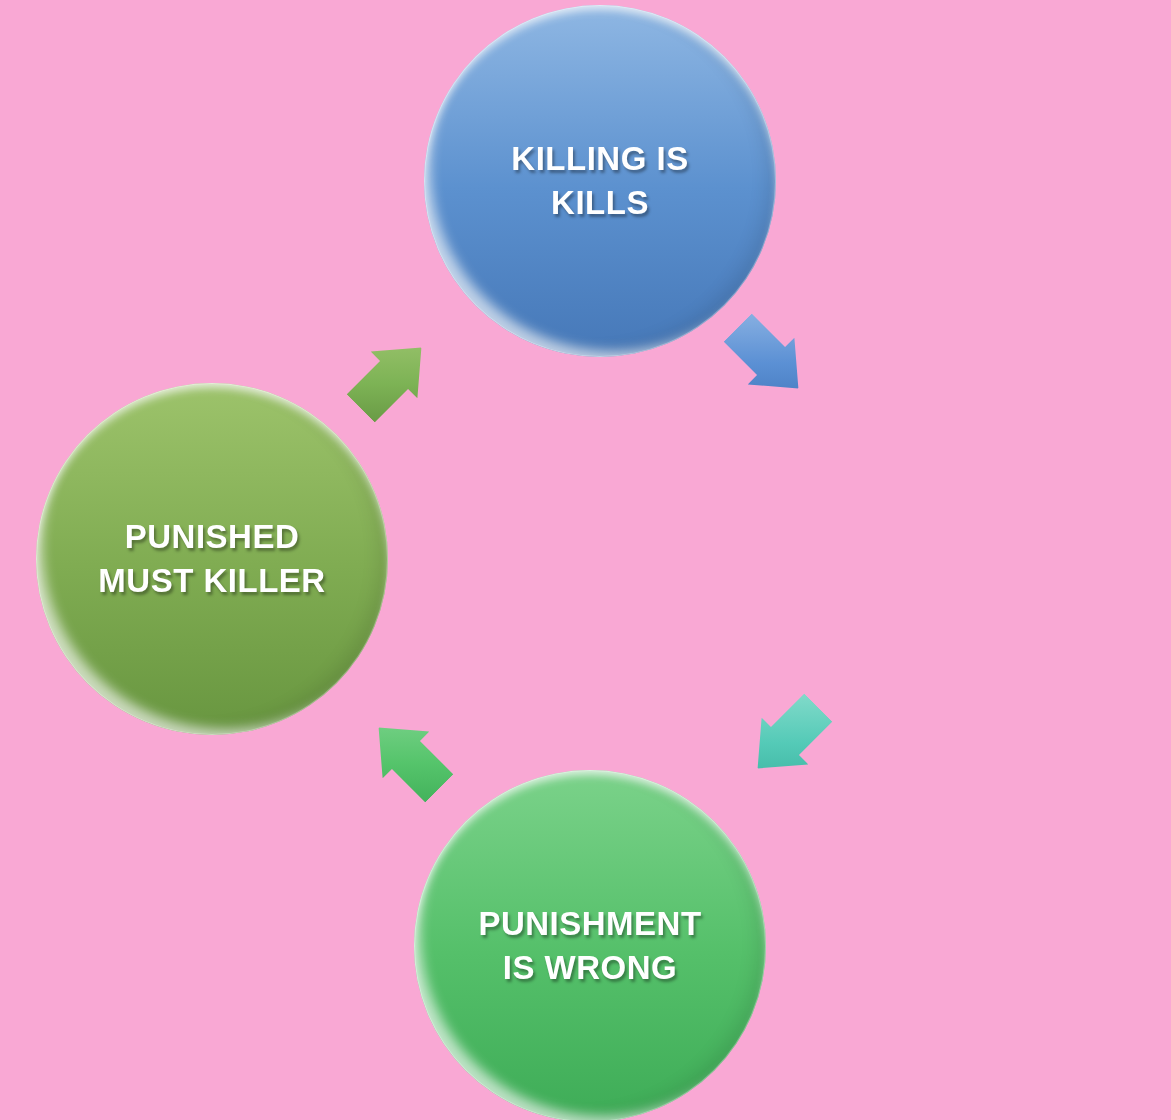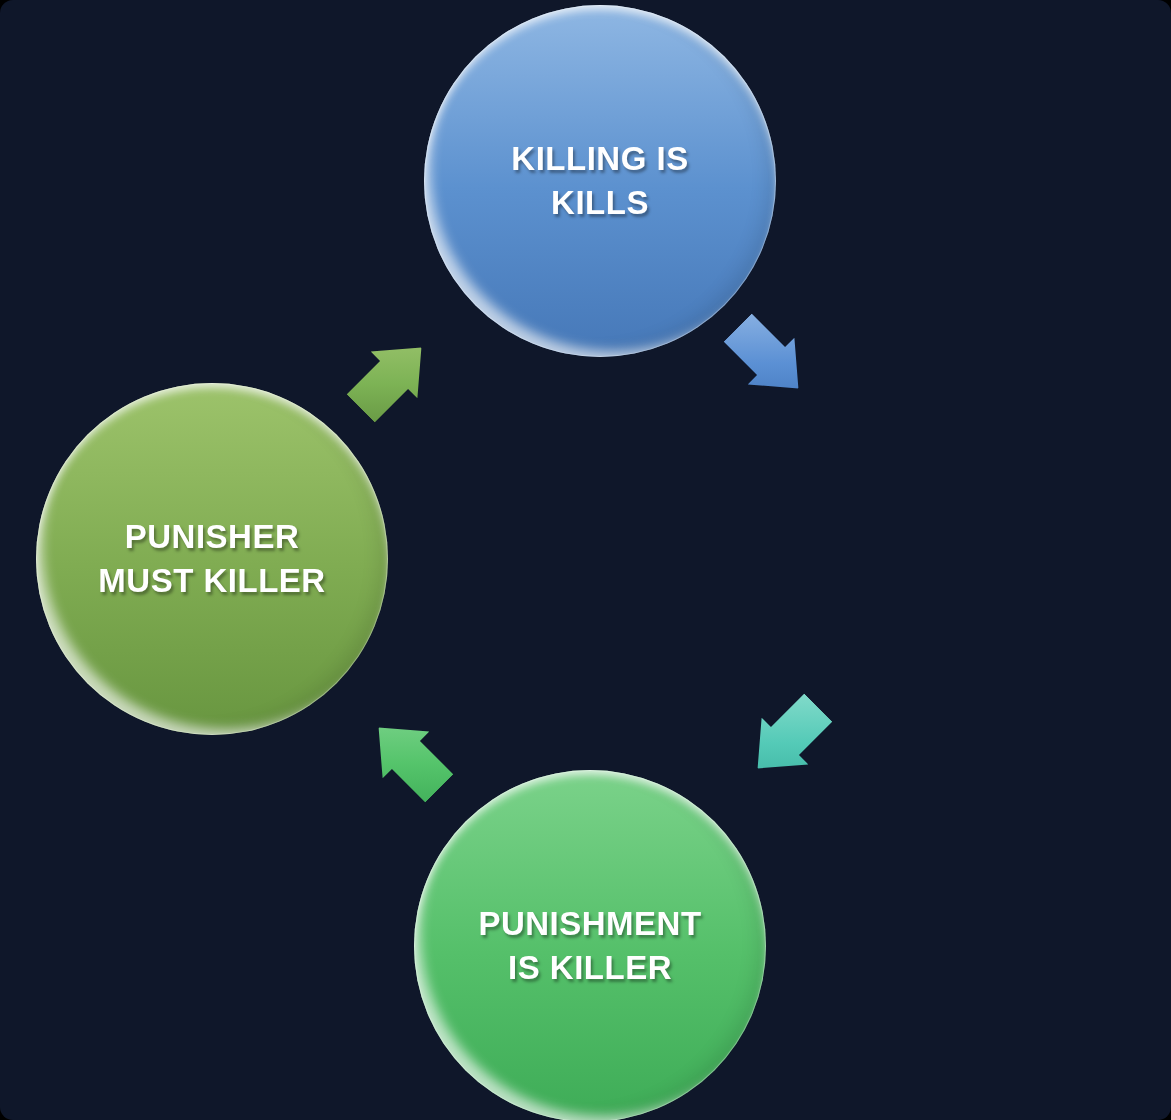--- a/index.html
+++ b/index.html
@@ -34,40 +34,40 @@
     clip-path:polygon(0% 20%, 55% 20%, 55% 0%, 100% 50%, 55% 100%, 55% 80%, 0% 80%);
   }
   .arr-tr{left:725px;top:325px;transform:rotate(45deg); --ga:135deg;}
   .arr-br{left:745px;top:705px;transform:rotate(135deg);--ga:45deg;}
   .arr-bl{left:366px;top:725px;transform:rotate(225deg);--ga:-45deg;}
   .arr-tl{left:348px;top:345px;transform:rotate(315deg);--ga:-135deg;}
 </style>
 </head>
 <body>
 
-<div class="stage" style="background: #0f172a; border-radius: 13px;">
+<div class="stage" style="background: #f9a8d4;">
 
   <div class="node pos-top" style="--cl: #8FB7E3; --cb: #5C91CF; --cd: #4678B8;">
     <div class="label">
       <span class="line">KILLING IS</span>
       <span class="line">KILLS</span>
     </div>
   </div>
 
 
   <div class="node pos-bottom" style="--cl: #7BD28A; --cb: #55C06A; --cd: #3EAC57;">
     <div class="label">
       <span class="line">PUNISHMENT</span>
-      <span class="line">IS KILLER</span>
+      <span class="line">IS WRONG</span>
     </div>
   </div>
 
   <div class="node pos-left" style="--cl: #9DC36B; --cb: #80AC52; --cd: #689640;">
     <div class="label">
-      <span class="line">PUNISHER</span>
+      <span class="line">PUNISHED</span>
       <span class="line">MUST KILLER</span>
     </div>
   </div>
 
   <div class="arrow arr-tr" style="--al: #8FB5E4; --ab: #5B90D4; --ad: #4377BC;"></div>
   <div class="arrow arr-br" style="--al: #8ADDCD; --ab: #54CAB7; --ad: #3CB2A0;"></div>
   <div class="arrow arr-bl" style="--al: #7FD48E; --ab: #55C46B; --ad: #3FAE58;"></div>
   <div class="arrow arr-tl" style="--al: #9FC570; --ab: #7DB355; --ad: #659542;"></div>
 
 </div>

